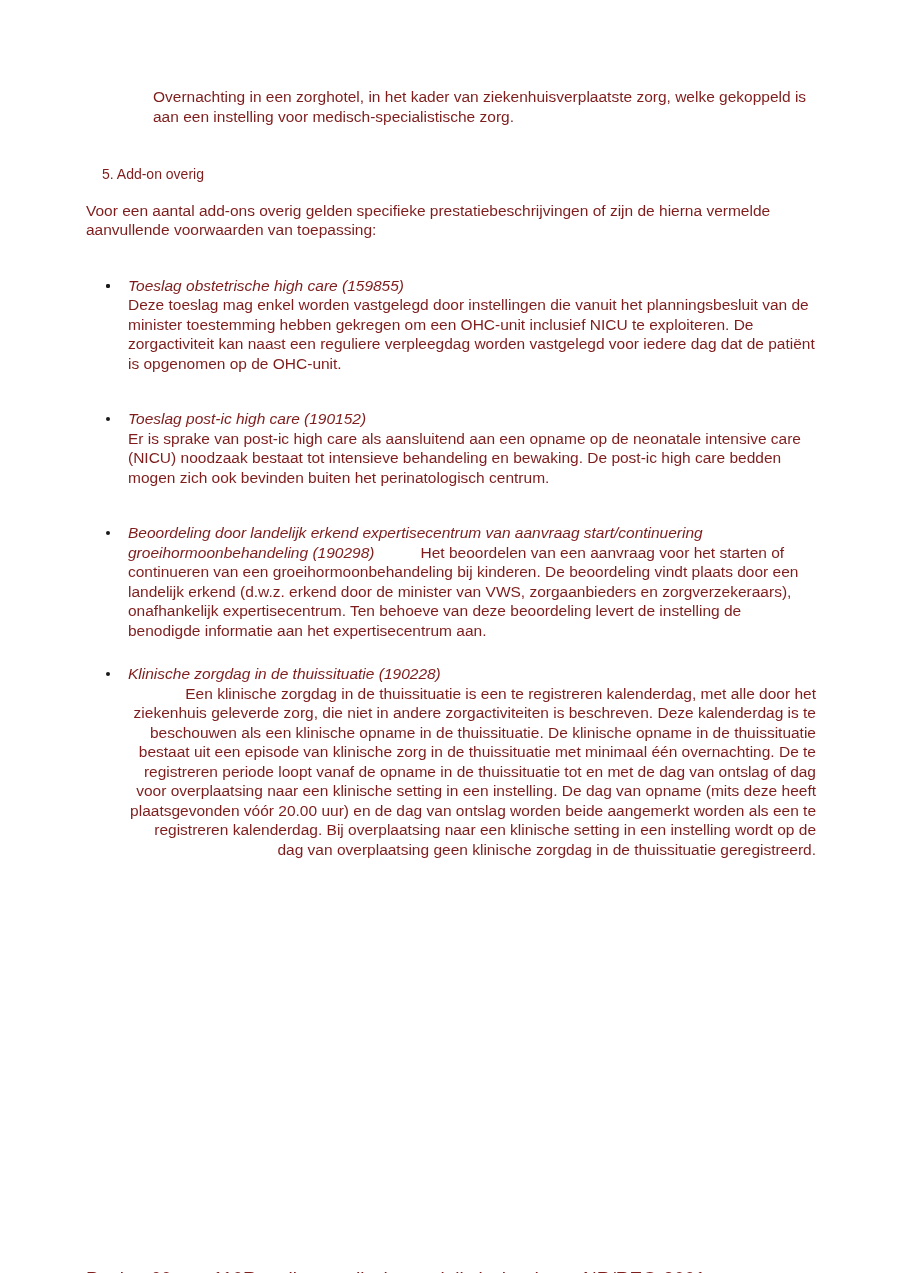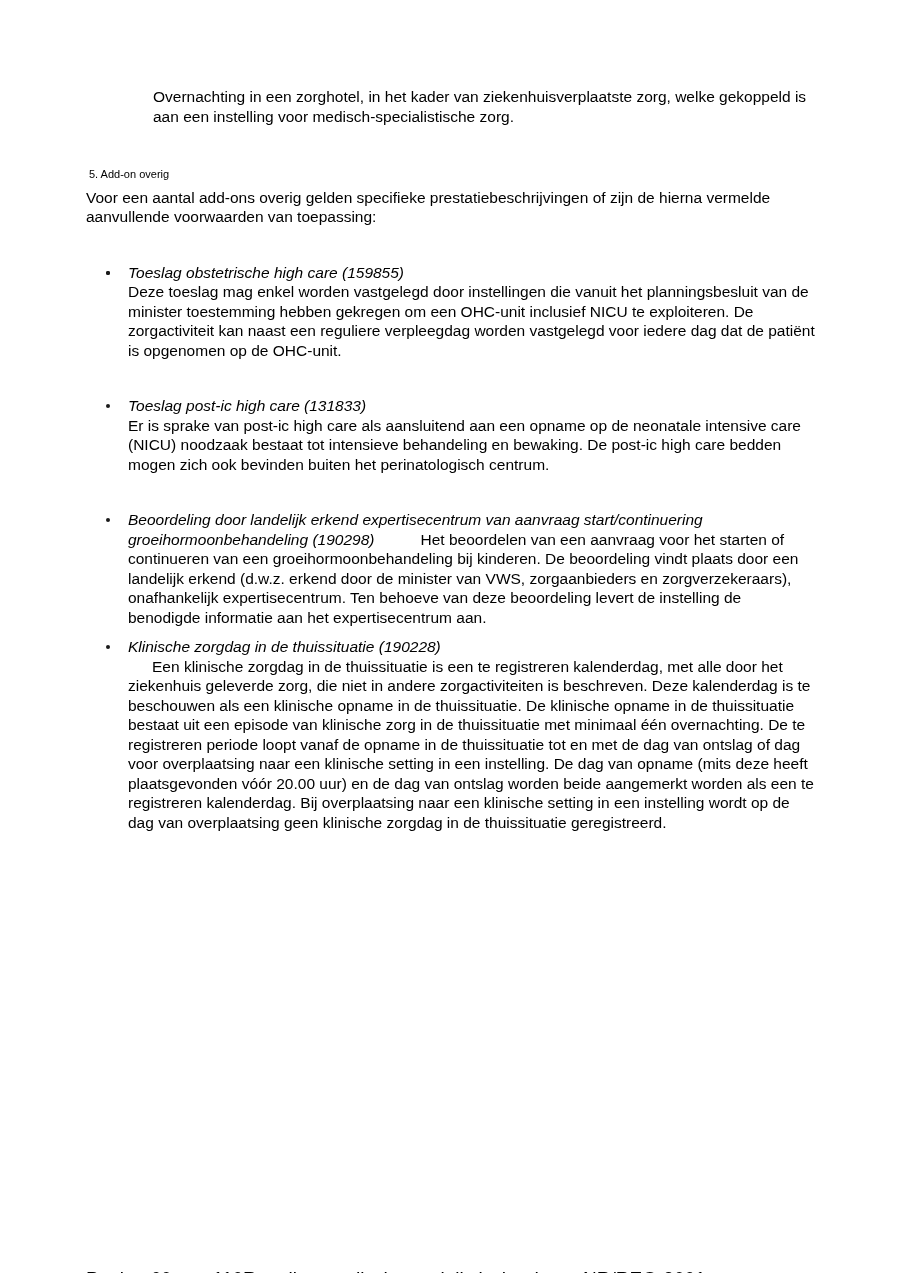--- a/index.html
+++ b/index.html
@@ -9,53 +9,53 @@
   }
   .page {
     position: relative;
     width: 900px;
     height: 1273px;
     margin: 0 auto;
     background: #ffffff;
     font-family: "Liberation Sans", sans-serif;
     font-size: 15.5px;
     line-height: 19.5px;
-    color: #000000;
+    color: #7f1d1d;
     overflow: hidden;
   }
   .content {
     position: absolute;
     left: 86px;
     top: 87px;
     width: 730px;
   }
   .intro-paragraph {
     margin: 0 0 39px 67px;
   }
   .section-heading {
-    margin: 3px;
-    font-size: 11px;
+    margin: 16px;
+    font-size: 14px;
     font-weight: normal;
     line-height: 19.5px;
   }
   .section-intro {
     margin: 0 0 26px 0;
   }
   ul.addon-list {
     list-style: none;
     margin: 0;
     padding: 0;
   }
   ul.addon-list li {
     position: relative;
     padding-left: 42px;
     margin-bottom: 36px;
   }
   ul.addon-list li:nth-child(4) {
-    margin-bottom: 10px;
+    margin-bottom: 24px;
   }
   ul.addon-list li:last-child {
     margin-bottom: 0;
   }
   .bullet-dot {
     position: absolute;
     left: 20px;
     top: 8px;
     width: 4px;
     height: 4px;
@@ -78,20 +78,21 @@
     display: inline;
   }
   li.inline-body .bullet-body::before {
     content: "";
     display: inline-block;
     width: 46px;
   }
   
   li.indent-first .bullet-body {
     text-indent: 24px;
+    text-align: right;
   }
   .page-footer {
     position: absolute;
     left: 86px;
     top: 1270px;
     width: 730px;
     display: flex;
     font-size: 19px;
     line-height: 18px;
   }
@@ -114,21 +115,21 @@
   </li>
 
   <li>
     <span class="bullet-dot"></span>
     <span class="bullet-title">Toeslag obstetrische high care (159855)</span>
           <span class="bullet-body">Deze toeslag mag enkel worden vastgelegd door instellingen die vanuit het planningsbesluit van de minister toestemming hebben gekregen om een OHC-unit inclusief NICU te exploiteren. De zorgactiviteit kan naast een reguliere verpleegdag worden vastgelegd voor iedere dag dat de patiënt is opgenomen op de OHC-unit.</span>
   </li>
 
   <li>
     <span class="bullet-dot"></span>
-    <span class="bullet-title">Toeslag post-ic high care (131833)</span>
+    <span class="bullet-title">Toeslag post-ic high care (190152)</span>
           <span class="bullet-body">Er is sprake van post-ic high care als aansluitend aan een opname op de neonatale intensive care (NICU) noodzaak bestaat tot intensieve behandeling en bewaking. De post-ic high care bedden mogen zich ook bevinden buiten het perinatologisch centrum.</span>
   </li>
 
   <li class="inline-body">
     <span class="bullet-dot"></span>
     <span class="bullet-title">Beoordeling door landelijk erkend expertisecentrum van aanvraag start/continuering groeihormoonbehandeling (190298)</span><span class="bullet-body">Het beoordelen van een aanvraag voor het starten of continueren van een groeihormoonbehandeling bij kinderen. De beoordeling vindt plaats door een landelijk erkend (d.w.z. erkend door de minister van VWS, zorgaanbieders en zorgverzekeraars), onafhankelijk expertisecentrum. Ten behoeve van deze beoordeling levert de instelling de benodigde informatie aan het expertisecentrum aan.</span>
   </li>
 
   <li class="indent-first">
     <span class="bullet-dot"></span>

